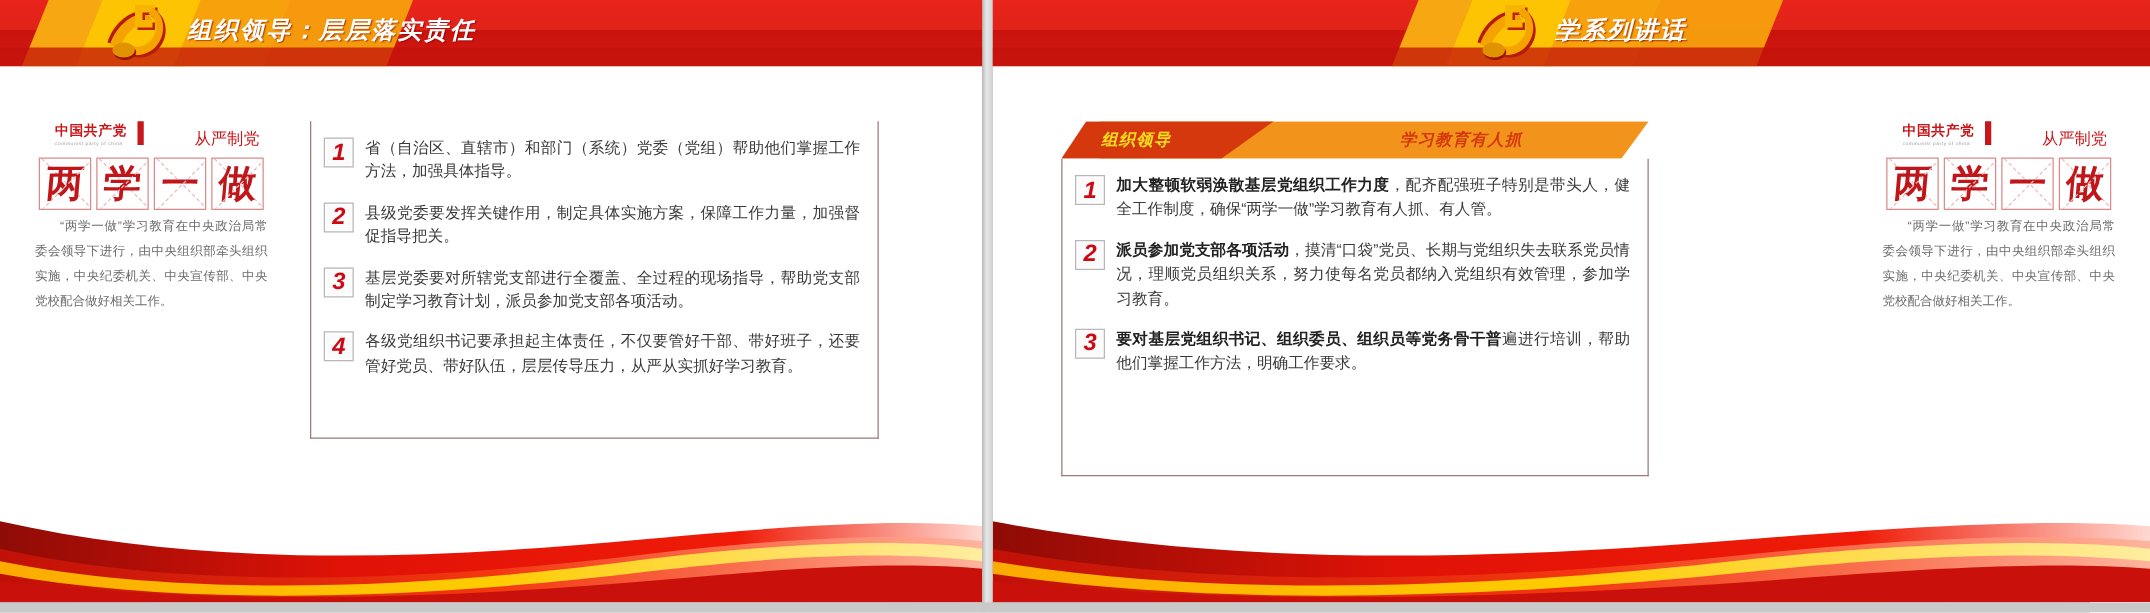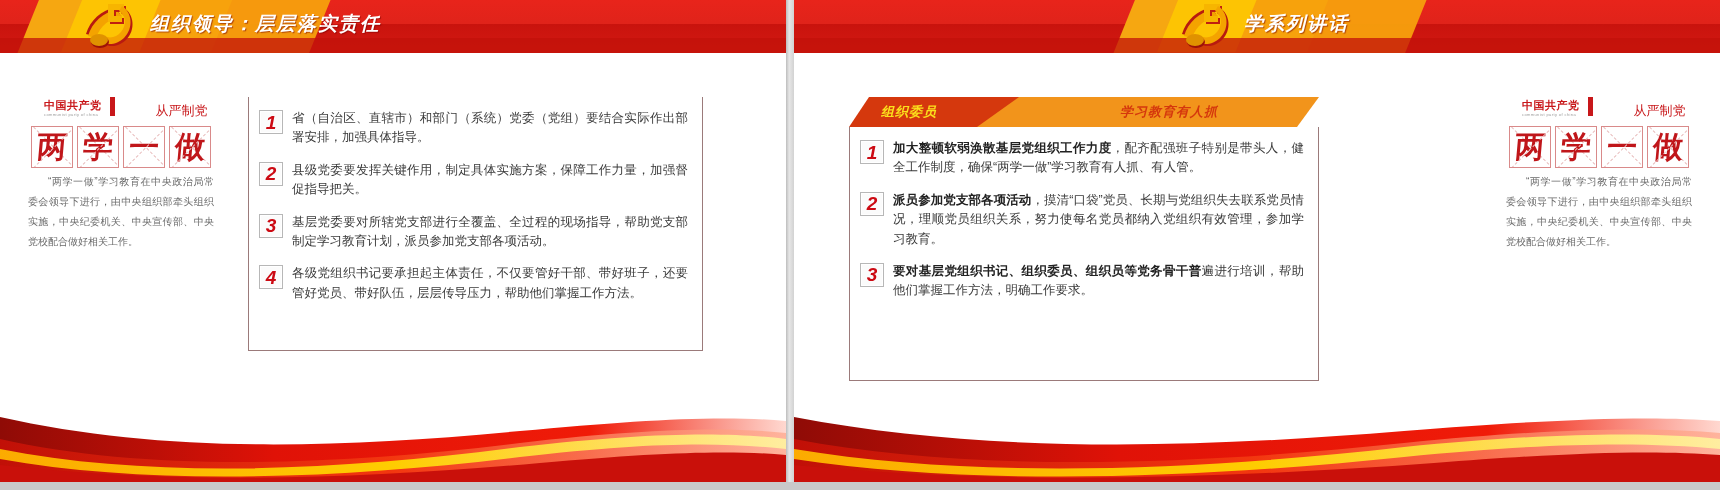--- a/index.html
+++ b/index.html
@@ -22,21 +22,21 @@
   .hdr .emblem{position:absolute;top:3px;width:62px;height:47px;}
   .hdr .htitle{position:absolute;top:11px;color:#fff;font-size:19px;font-weight:bold;
        font-style:italic;letter-spacing:2px;text-shadow:1px 1px 1px rgba(120,0,0,.55);}
 
   .slide.left .hdr .emblem{left:78px;}
   .slide.left .hdr .htitle{left:150px;}
   .slide.right .hdr .gold1{left:330px;}
   .slide.right .hdr .gold2{left:376px;}
   .slide.right .hdr .gold3{left:452px;}
   .slide.right .hdr .emblem{left:380px;}
-  .slide.right .hdr .htitle{left:450px;}
+  .slide.right .hdr .htitle{left:450px;text-decoration:underline;}
 
   
   .bodyarea{position:relative;height:335px;}
   .sidebar{position:absolute;top:44px;width:198px;}
   .slide.left .sidebar{left:22px;}
   .slide.right .sidebar{right:22px;left:auto;}
 
   .brandrow{display:flex;align-items:flex-end;gap:6px;padding-left:22px;}
   .brandcn{color:#c8171a;font-size:11px;font-weight:bold;line-height:1.05;letter-spacing:.5px;}
   .brandcn .en{display:block;color:#9b9b9b;font-size:4px;font-weight:normal;letter-spacing:.4px;
@@ -148,33 +148,33 @@
               <span class="cglyph">做</span>
             </div>
         </div>
         <div class="sidetext">“两学一做”学习教育在中央政治局常委会领导下进行，由中央组织部牵头组织实施，中央纪委机关、中央宣传部、中央党校配合做好相关工作。</div>
       </div>
 
       <div class="card">
         <div class="panel">
           <div class="item">
             <div class="num">1</div>
-            <div class="itxt">省（自治区、直辖市）和部门（系统）党委（党组）要结合实际作出部署安排，加强具体指导。</div>
+            <div class="itxt">省（自治区、直辖市）和部门（系统）党委（党组）帮助他们掌握工作方法，加强具体指导。</div>
           </div>
           <div class="item">
             <div class="num">2</div>
             <div class="itxt">县级党委要发挥关键作用，制定具体实施方案，保障工作力量，加强督促指导把关。</div>
           </div>
           <div class="item">
             <div class="num">3</div>
             <div class="itxt">基层党委要对所辖党支部进行全覆盖、全过程的现场指导，帮助党支部制定学习教育计划，派员参加党支部各项活动。</div>
           </div>
           <div class="item">
             <div class="num">4</div>
-            <div class="itxt">各级党组织书记要承担起主体责任，不仅要管好干部、带好班子，还要管好党员、带好队伍，层层传导压力，帮助他们掌握工作方法。</div>
+            <div class="itxt">各级党组织书记要承担起主体责任，不仅要管好干部、带好班子，还要管好党员、带好队伍，层层传导压力，从严从实抓好学习教育。</div>
           </div>
         </div>
       </div>
     </div>
 
     <div class="wave">
       <svg viewBox="0 0 786 95" preserveAspectRatio="none">
         <defs>
           <linearGradient id="wl1" x1="0" y1="0" x2="1" y2="0">
             <stop offset="0" stop-color="#8f0b06"></stop>
@@ -251,21 +251,21 @@
               <span class="cglyph">做</span>
             </div>
         </div>
         <div class="sidetext">“两学一做”学习教育在中央政治局常委会领导下进行，由中央组织部牵头组织实施，中央纪委机关、中央宣传部、中央党校配合做好相关工作。</div>
       </div>
 
       <div class="card">
         <div class="ribbon">
           <div class="rb-orange"></div>
           <div class="rb-red"></div>
-          <div class="rb-left-label">组织委员</div>
+          <div class="rb-left-label">组织领导</div>
           <div class="rb-right-label">学习教育有人抓</div>
         </div>
         <div class="panel">
           <div class="item">
             <div class="num">1</div>
             <div class="itxt"><b>加大整顿软弱涣散基层党组织工作力度</b><span>，配齐配强班子特别是带头人，健全工作制度，确保“两学一做”学习教育有人抓、有人管。</span></div>
           </div>
           <div class="item">
             <div class="num">2</div>
             <div class="itxt"><b>派员参加党支部各项活动</b><span>，摸清“口袋”党员、长期与党组织失去联系党员情况，理顺党员组织关系，努力使每名党员都纳入党组织有效管理，参加学习教育。</span></div>

